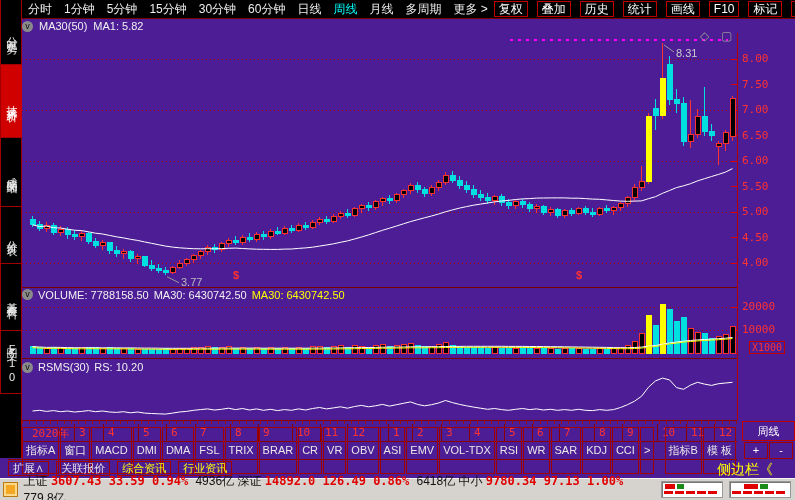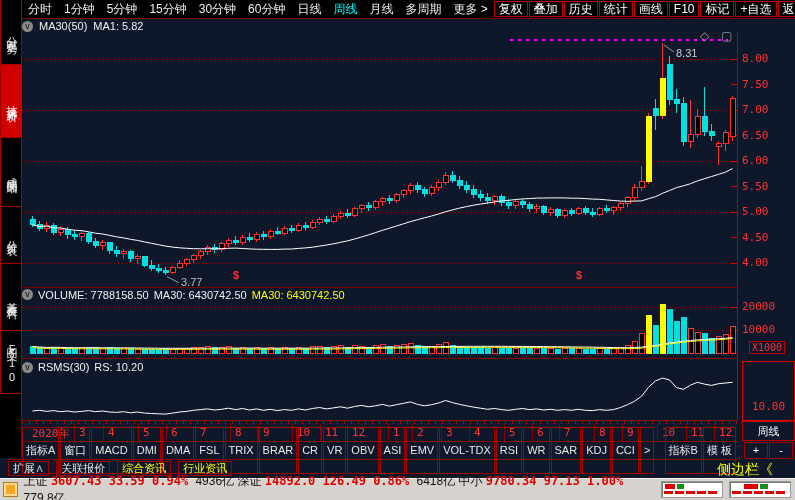--- a/index.html
+++ b/index.html
@@ -1,24 +1,24 @@
 <!DOCTYPE html>
 <html><head>
 <meta charset="utf-8">
 <style>
   html,body{margin:0;padding:0;background:#000;}
-  #app{position:relative;width:795px;height:500px;background:#0f172a;overflow:hidden;
+  #app{position:relative;width:795px;height:500px;background:#4c1d95;overflow:hidden;
        font-family:"Liberation Sans",sans-serif;font-size:11px;color:#eee;}
   
   #topbar{position:absolute;left:22px;top:0;width:773px;height:18px;display:flex;
           align-items:center;border-bottom:1px solid #7a0000;background:#000;}
   .period{padding:0 6px;color:#eee;font-size:12px;cursor:default;white-space:nowrap;}
   .period.active{color:#00ffff;}
   #topbar .spacer{flex:1;}
-  .tb-btn{border:1px solid #c00000;color:#fff;font-size:12px;padding:0 4px;margin-right:1px;
+  .tb-btn{border:1px solid #c00000;color:#fff;font-size:12px;padding:0 4px;margin-right:9px;
           height:14px;line-height:14px;white-space:nowrap;}
   
   #sidebar{position:absolute;left:0;top:0;width:21px;height:458px;background:#000;
            border-right:1px solid #a00000;display:flex;flex-direction:column;z-index:5;}
   .side-item{writing-mode:vertical-rl;text-orientation:upright;width:21px;display:flex;
              align-items:center;justify-content:center;color:#eee;font-size:11px;
              letter-spacing:2px;border-bottom:1px solid #a00000;border-left:1px solid #a00000;}
   .side-item.active{background:#d00000;color:#fff;}
   
   #title-row{position:absolute;left:22px;top:19px;width:715px;height:14px;display:flex;
@@ -489,23 +489,20 @@
       <div class="ax-label" style="top: 179.5px;">5.50</div>
       <div class="ax-label" style="top: 205px;">5.00</div>
       <div class="ax-label" style="top: 230.5px;">4.50</div>
       <div class="ax-label" style="top: 256px;">4.00</div>
     </div>
   <div id="vol-labels">
       <div class="ax-label" style="top: 300px;">20000</div>
       <div class="ax-label" style="top: 323px;">10000</div>
     </div>
   <div id="x1000">X1000</div>
-  <div id="rsms-box">
-    <div id="rsms-val">10.00</div>
-  </div>
 
   <div id="timeline">
       <span class="tl-label" style="left: 10px;">2020年</span>
       <span class="tl-sep" style="left: 52px;"></span>
       <span class="tl-label" style="left: 57px;">3</span>
       <span class="tl-sep" style="left: 81px;"></span>
       <span class="tl-label" style="left: 86px;">4</span>
       <span class="tl-sep" style="left: 116px;"></span>
       <span class="tl-label" style="left: 121px;">5</span>
       <span class="tl-sep" style="left: 144px;"></span>

